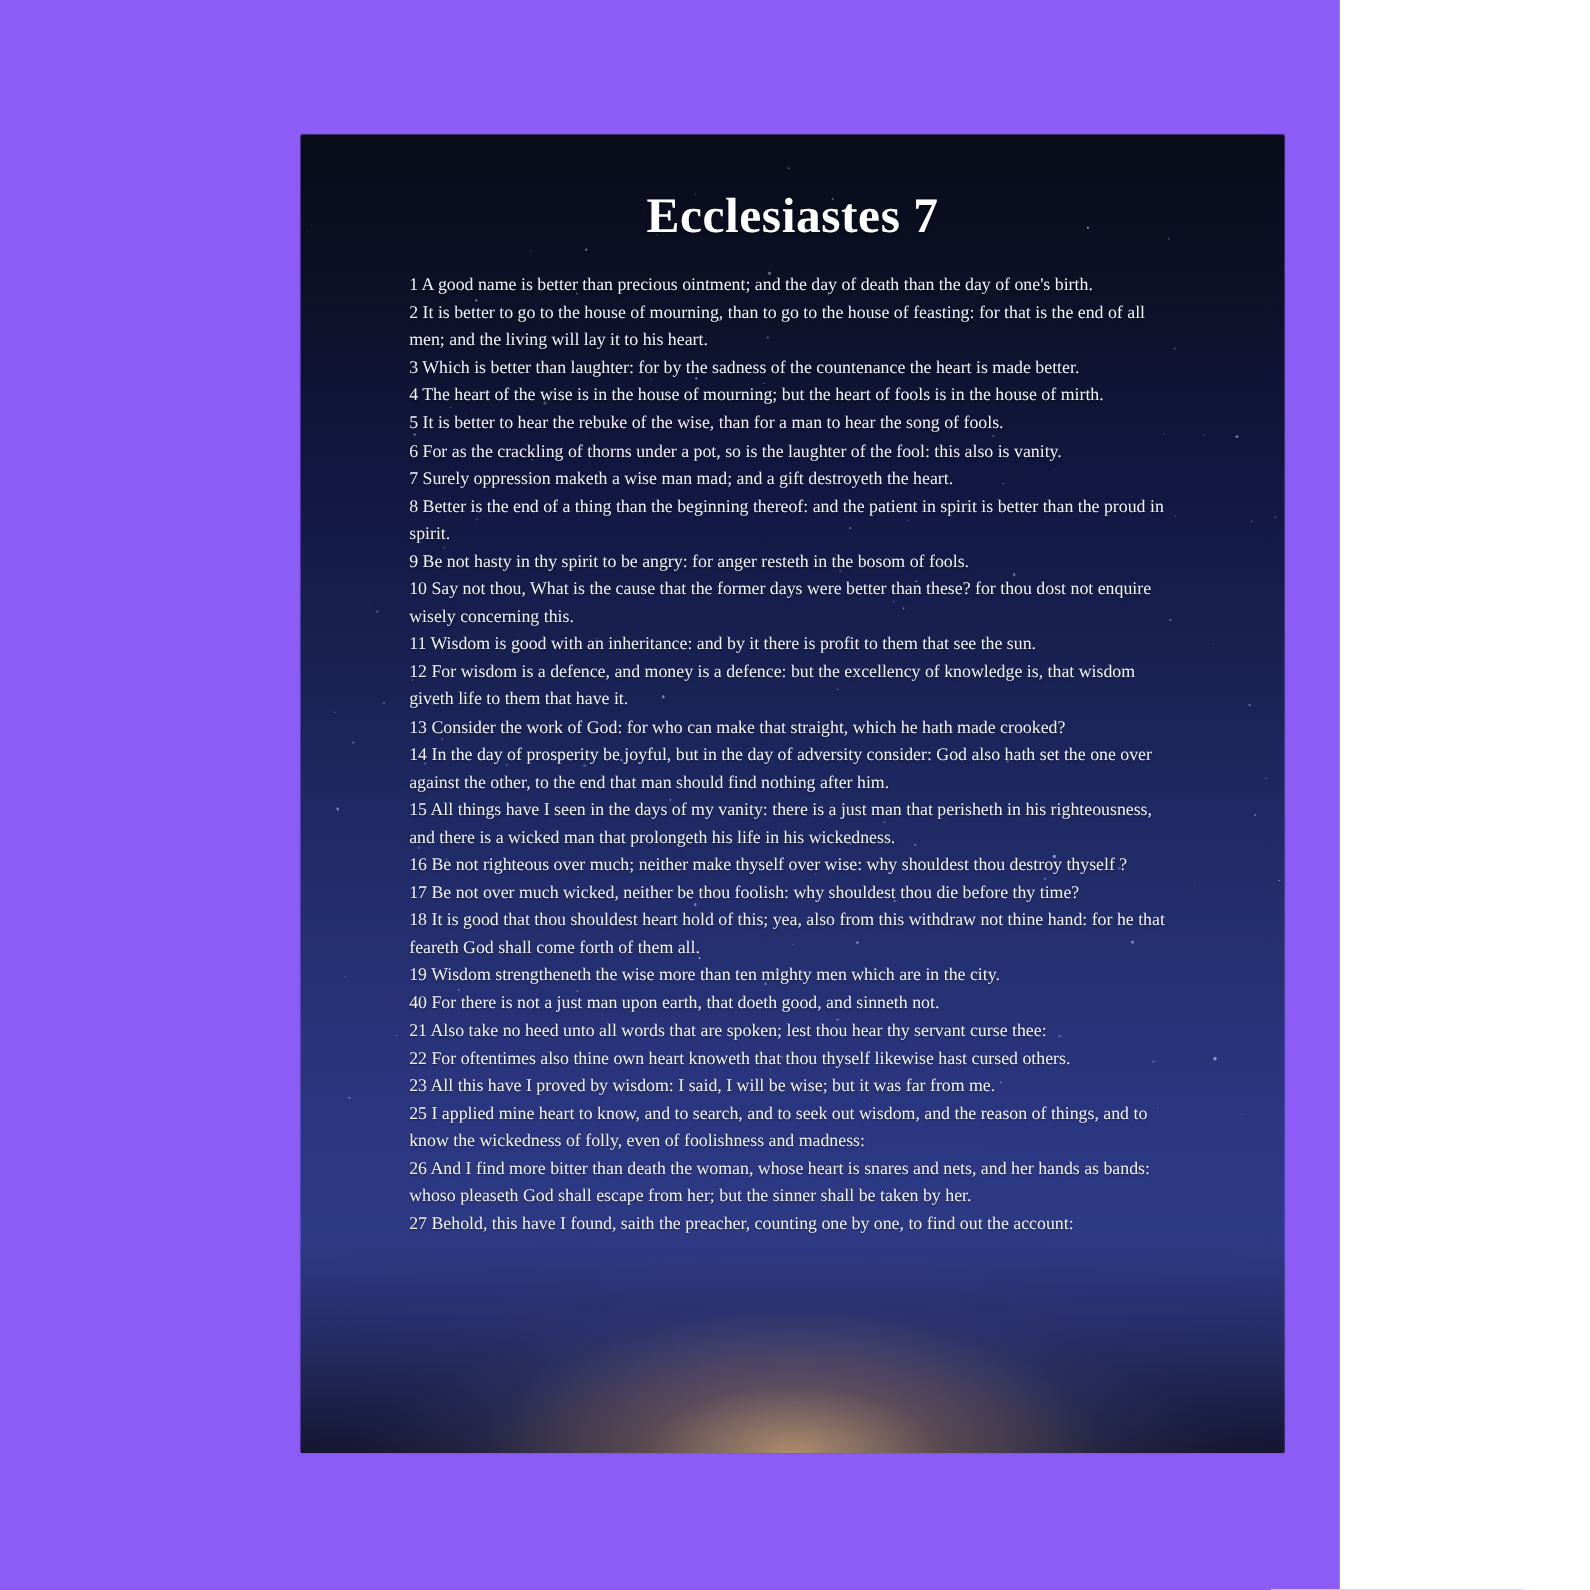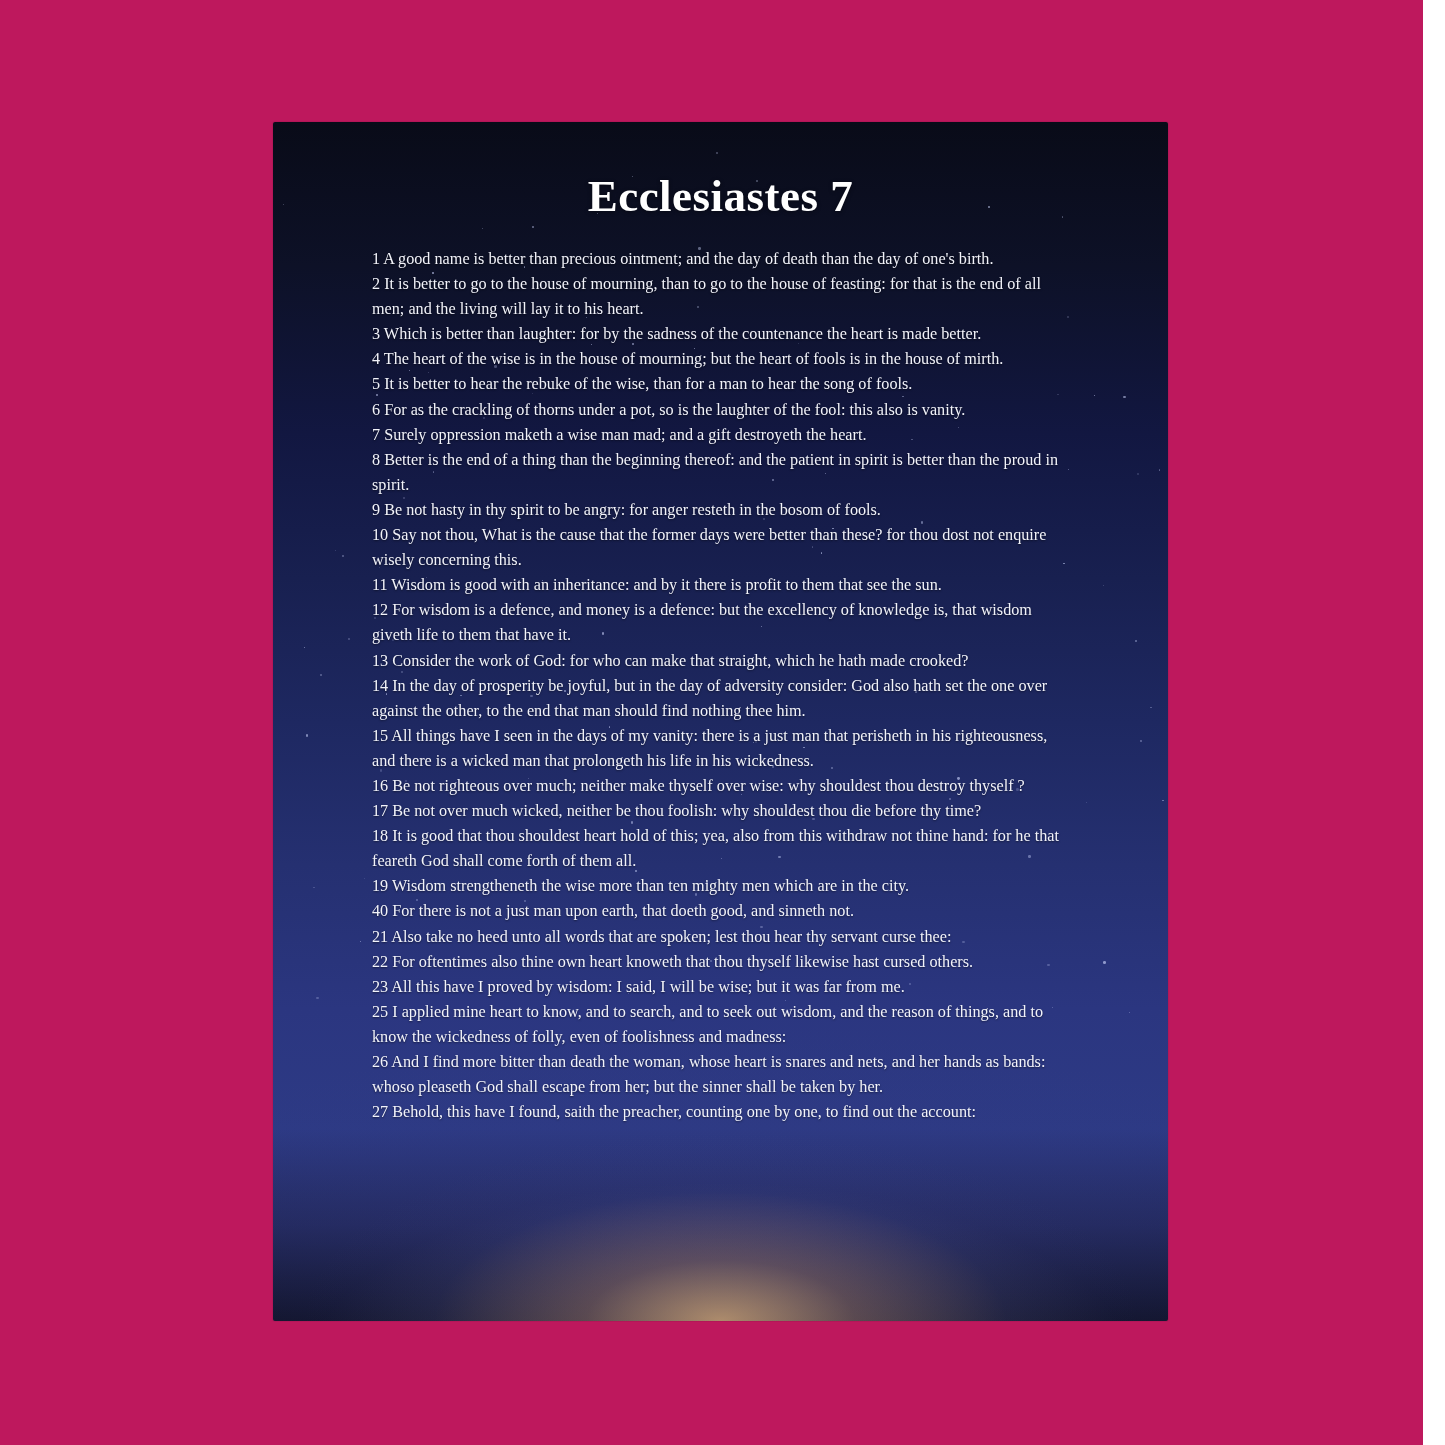--- a/index.html
+++ b/index.html
@@ -8,23 +8,23 @@
     background: #ffffff;
     width: 1445px;
     height: 1445px;
     overflow: hidden;
   }
   body {
     font-family: "Liberation Serif", serif;
   }
   .page {
     position: relative;
-    width: 1423px;
+    width: 1218px;
     height: 1445px;
-    background: #be185d;
+    background: #8b5cf6;
   }
   .canvas {
     position: absolute;
     left: 273px;
     top: 122px;
     width: 895px;
     height: 1199px;
     overflow: hidden;
     border-radius: 2px;
     background:
@@ -237,21 +237,21 @@
           <p class="verse"><span class="vn">4</span><span> The heart of the wise is in the house of mourning; but the heart of fools is in the house of mirth.</span></p>
           <p class="verse"><span class="vn">5</span><span> It is better to hear the rebuke of the wise, than for a man to hear the song of fools.</span></p>
           <p class="verse"><span class="vn">6</span><span> For as the crackling of thorns under a pot, so is the laughter of the fool: this also is vanity.</span></p>
           <p class="verse"><span class="vn">7</span><span> Surely oppression maketh a wise man mad; and a gift destroyeth the heart.</span></p>
           <p class="verse"><span class="vn">8</span><span> Better is the end of a thing than the beginning thereof: and the patient in spirit is better than the proud in spirit.</span></p>
           <p class="verse"><span class="vn">9</span><span> Be not hasty in thy spirit to be angry: for anger resteth in the bosom of fools.</span></p>
           <p class="verse"><span class="vn">10</span><span> Say not thou, What is the cause that the former days were better than these? for thou dost not enquire wisely concerning this.</span></p>
           <p class="verse"><span class="vn">11</span><span> Wisdom is good with an inheritance: and by it there is profit to them that see the sun.</span></p>
           <p class="verse"><span class="vn">12</span><span> For wisdom is a defence, and money is a defence: but the excellency of knowledge is, that wisdom giveth life to them that have it.</span></p>
           <p class="verse"><span class="vn">13</span><span> Consider the work of God: for who can make that straight, which he hath made crooked?</span></p>
-          <p class="verse"><span class="vn">14</span><span> In the day of prosperity be joyful, but in the day of adversity consider: God also hath set the one over against the other, to the end that man should find nothing thee him.</span></p>
+          <p class="verse"><span class="vn">14</span><span> In the day of prosperity be joyful, but in the day of adversity consider: God also hath set the one over against the other, to the end that man should find nothing after him.</span></p>
           <p class="verse"><span class="vn">15</span><span> All things have I seen in the days of my vanity: there is a just man that perisheth in his righteousness, and there is a wicked man that prolongeth his life in his wickedness.</span></p>
           <p class="verse"><span class="vn">16</span><span> Be not righteous over much; neither make thyself over wise: why shouldest thou destroy thyself ?</span></p>
           <p class="verse"><span class="vn">17</span><span> Be not over much wicked, neither be thou foolish: why shouldest thou die before thy time?</span></p>
           <p class="verse"><span class="vn">18</span><span> It is good that thou shouldest heart hold of this; yea, also from this withdraw not thine hand: for he that feareth God shall come forth of them all.</span></p>
           <p class="verse"><span class="vn">19</span><span> Wisdom strengtheneth the wise more than ten mighty men which are in the city.</span></p>
           <p class="verse"><span class="vn">40</span><span> For there is not a just man upon earth, that doeth good, and sinneth not.</span></p>
           <p class="verse"><span class="vn">21</span><span> Also take no heed unto all words that are spoken; lest thou hear thy servant curse thee:</span></p>
           <p class="verse"><span class="vn">22</span><span> For oftentimes also thine own heart knoweth that thou thyself likewise hast cursed others.</span></p>
           <p class="verse"><span class="vn">23</span><span> All this have I proved by wisdom: I said, I will be wise; but it was far from me.</span></p>
           <p class="verse"><span class="vn">25</span><span> I applied mine heart to know, and to search, and to seek out wisdom, and the reason of things, and to know the wickedness of folly, even of foolishness and madness:</span></p>

